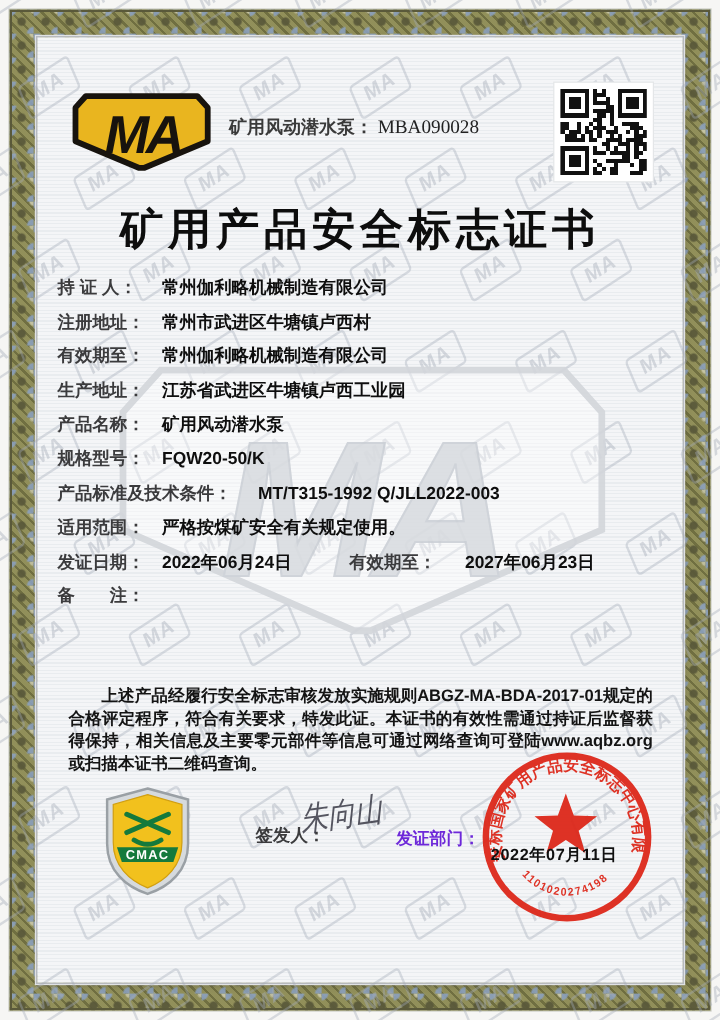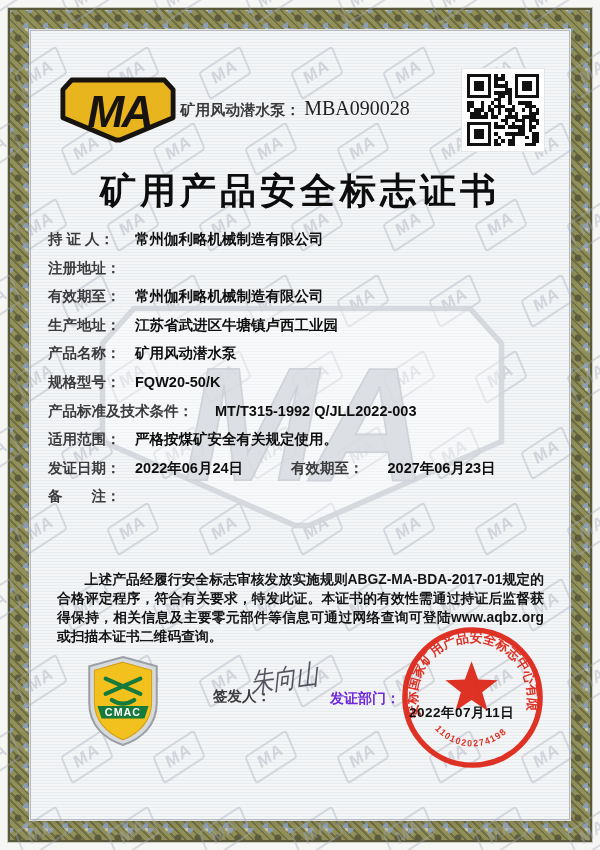--- a/index.html
+++ b/index.html
@@ -43,21 +43,21 @@
     border-radius:4px;transform:rotate(-33deg) skewX(-10deg);
     color:rgba(164,171,183,.42);font-weight:bold;font-size:17px;line-height:23px;
     text-align:center;letter-spacing:1px;
   }
   .big-wm{position:absolute;left:92px;top:298px;z-index:2;pointer-events:none;opacity:.9;}
   
   .content{position:absolute;inset:0;z-index:3;color:#1a1a1a;}
   .logo{position:absolute;left:60px;top:76px;}
   .certno{position:absolute;left:170px;top:97px;width:250px;text-align:center;white-space:nowrap;}
   .certno .lbl{font-size:15px;font-weight:600;color:#3a3a3a;}
-  .certno .val{font-family:"Liberation Serif","DejaVu Serif",serif;font-size:20px;color:#222;margin-left:4px;}
+  .certno .val{font-family:"Liberation Serif","DejaVu Serif",serif;font-size:16px;color:#222;margin-left:4px;}
   .qr{position:absolute;left:462px;top:69px;width:82px;height:82px;background:#fff;box-shadow:0 0 0 1px #e4e6e8;}
   .qr svg{position:absolute;inset:5px;width:72px;height:72px;}
   .title{
     position:absolute;left:0;right:0;top:167px;text-align:center;
     font-size:36px;font-weight:800;letter-spacing:4px;color:#0d0d0d;
   }
   .fields{position:absolute;left:48px;right:40px;top:230px;}
   .frow{display:flex;align-items:baseline;height:28.6px;white-space:nowrap;}
   .flabel{min-width:87px;font-size:14.5px;font-weight:600;color:#3b3b3d;}
   .fvalue{font-size:14.5px;font-weight:700;color:#0e0e0e;text-align:right;}
@@ -343,20 +343,21 @@
 
     <div class="title">矿用产品安全标志证书</div>
 
     <div class="fields">
       <div class="frow">
         <span class="flabel">持 证 人：</span>
         <span class="fvalue">常州伽利略机械制造有限公司</span>
       </div>
       <div class="frow">
         <span class="flabel">注册地址：</span>
+        <span class="fvalue">常州市武进区牛塘镇卢西村</span>
       </div>
       <div class="frow">
         <span class="flabel">有效期至：</span>
         <span class="fvalue">常州伽利略机械制造有限公司</span>
       </div>
       <div class="frow">
         <span class="flabel">生产地址：</span>
         <span class="fvalue">江苏省武进区牛塘镇卢西工业园</span>
       </div>
       <div class="frow">

